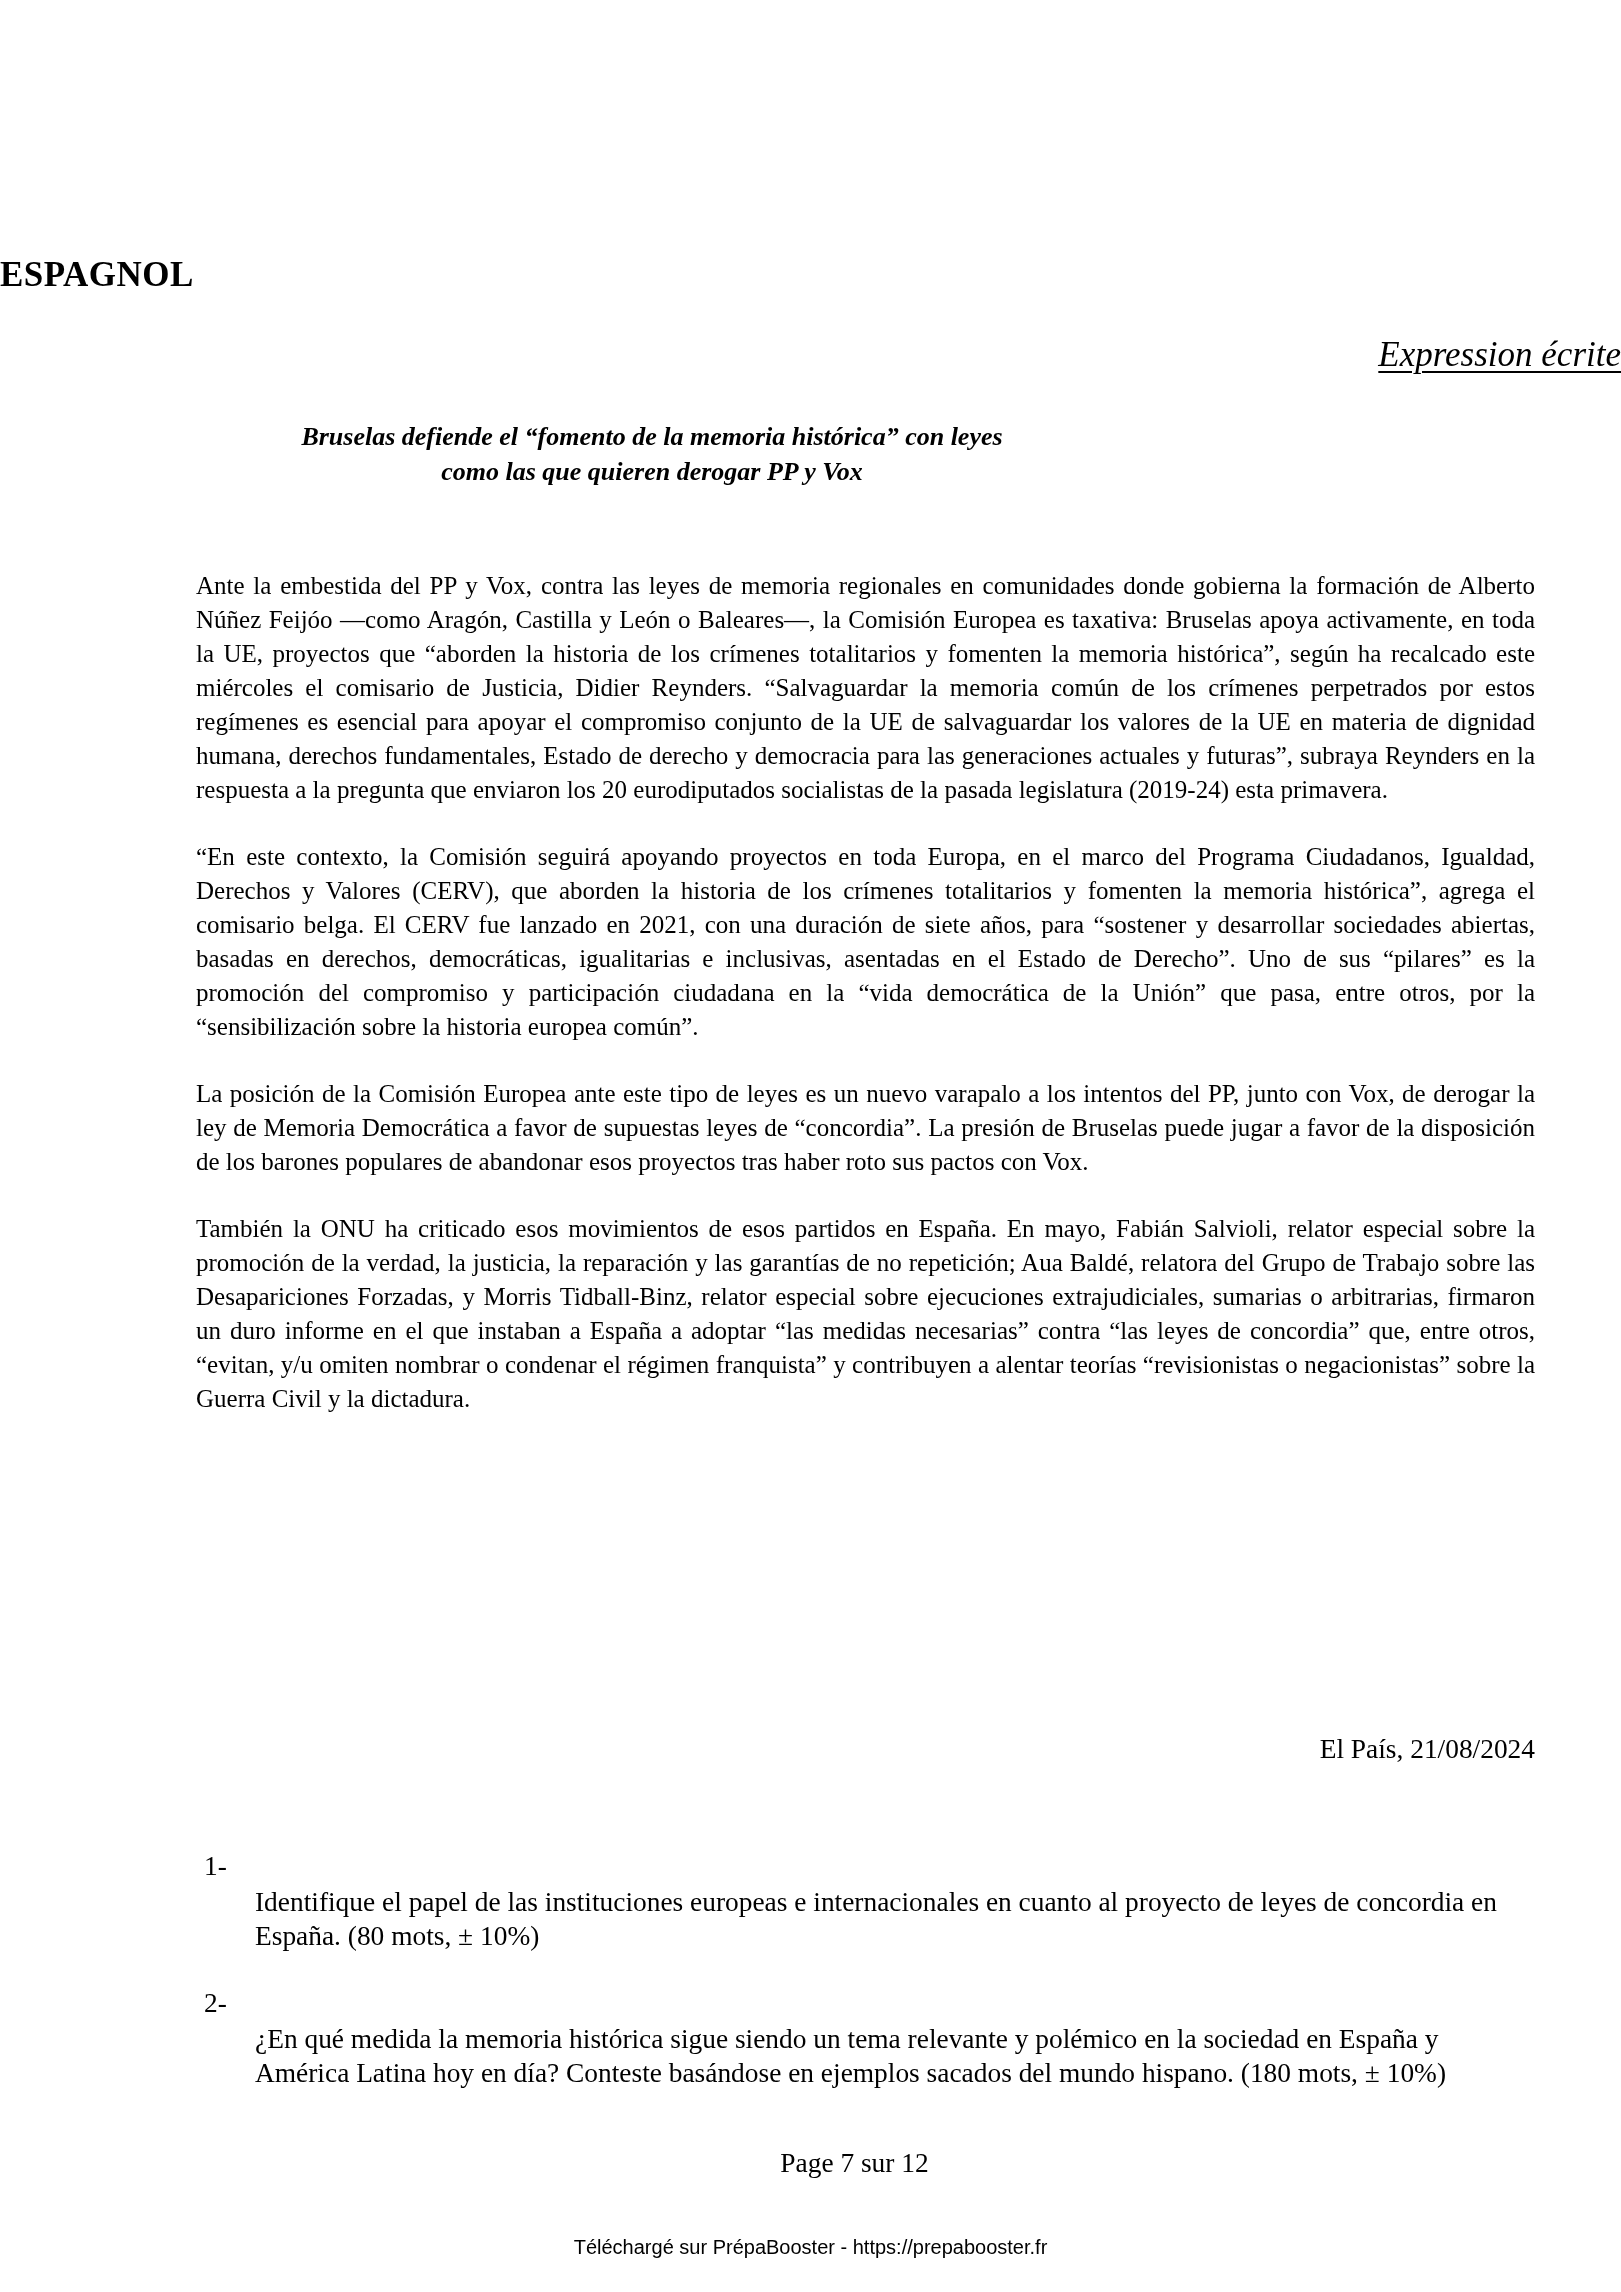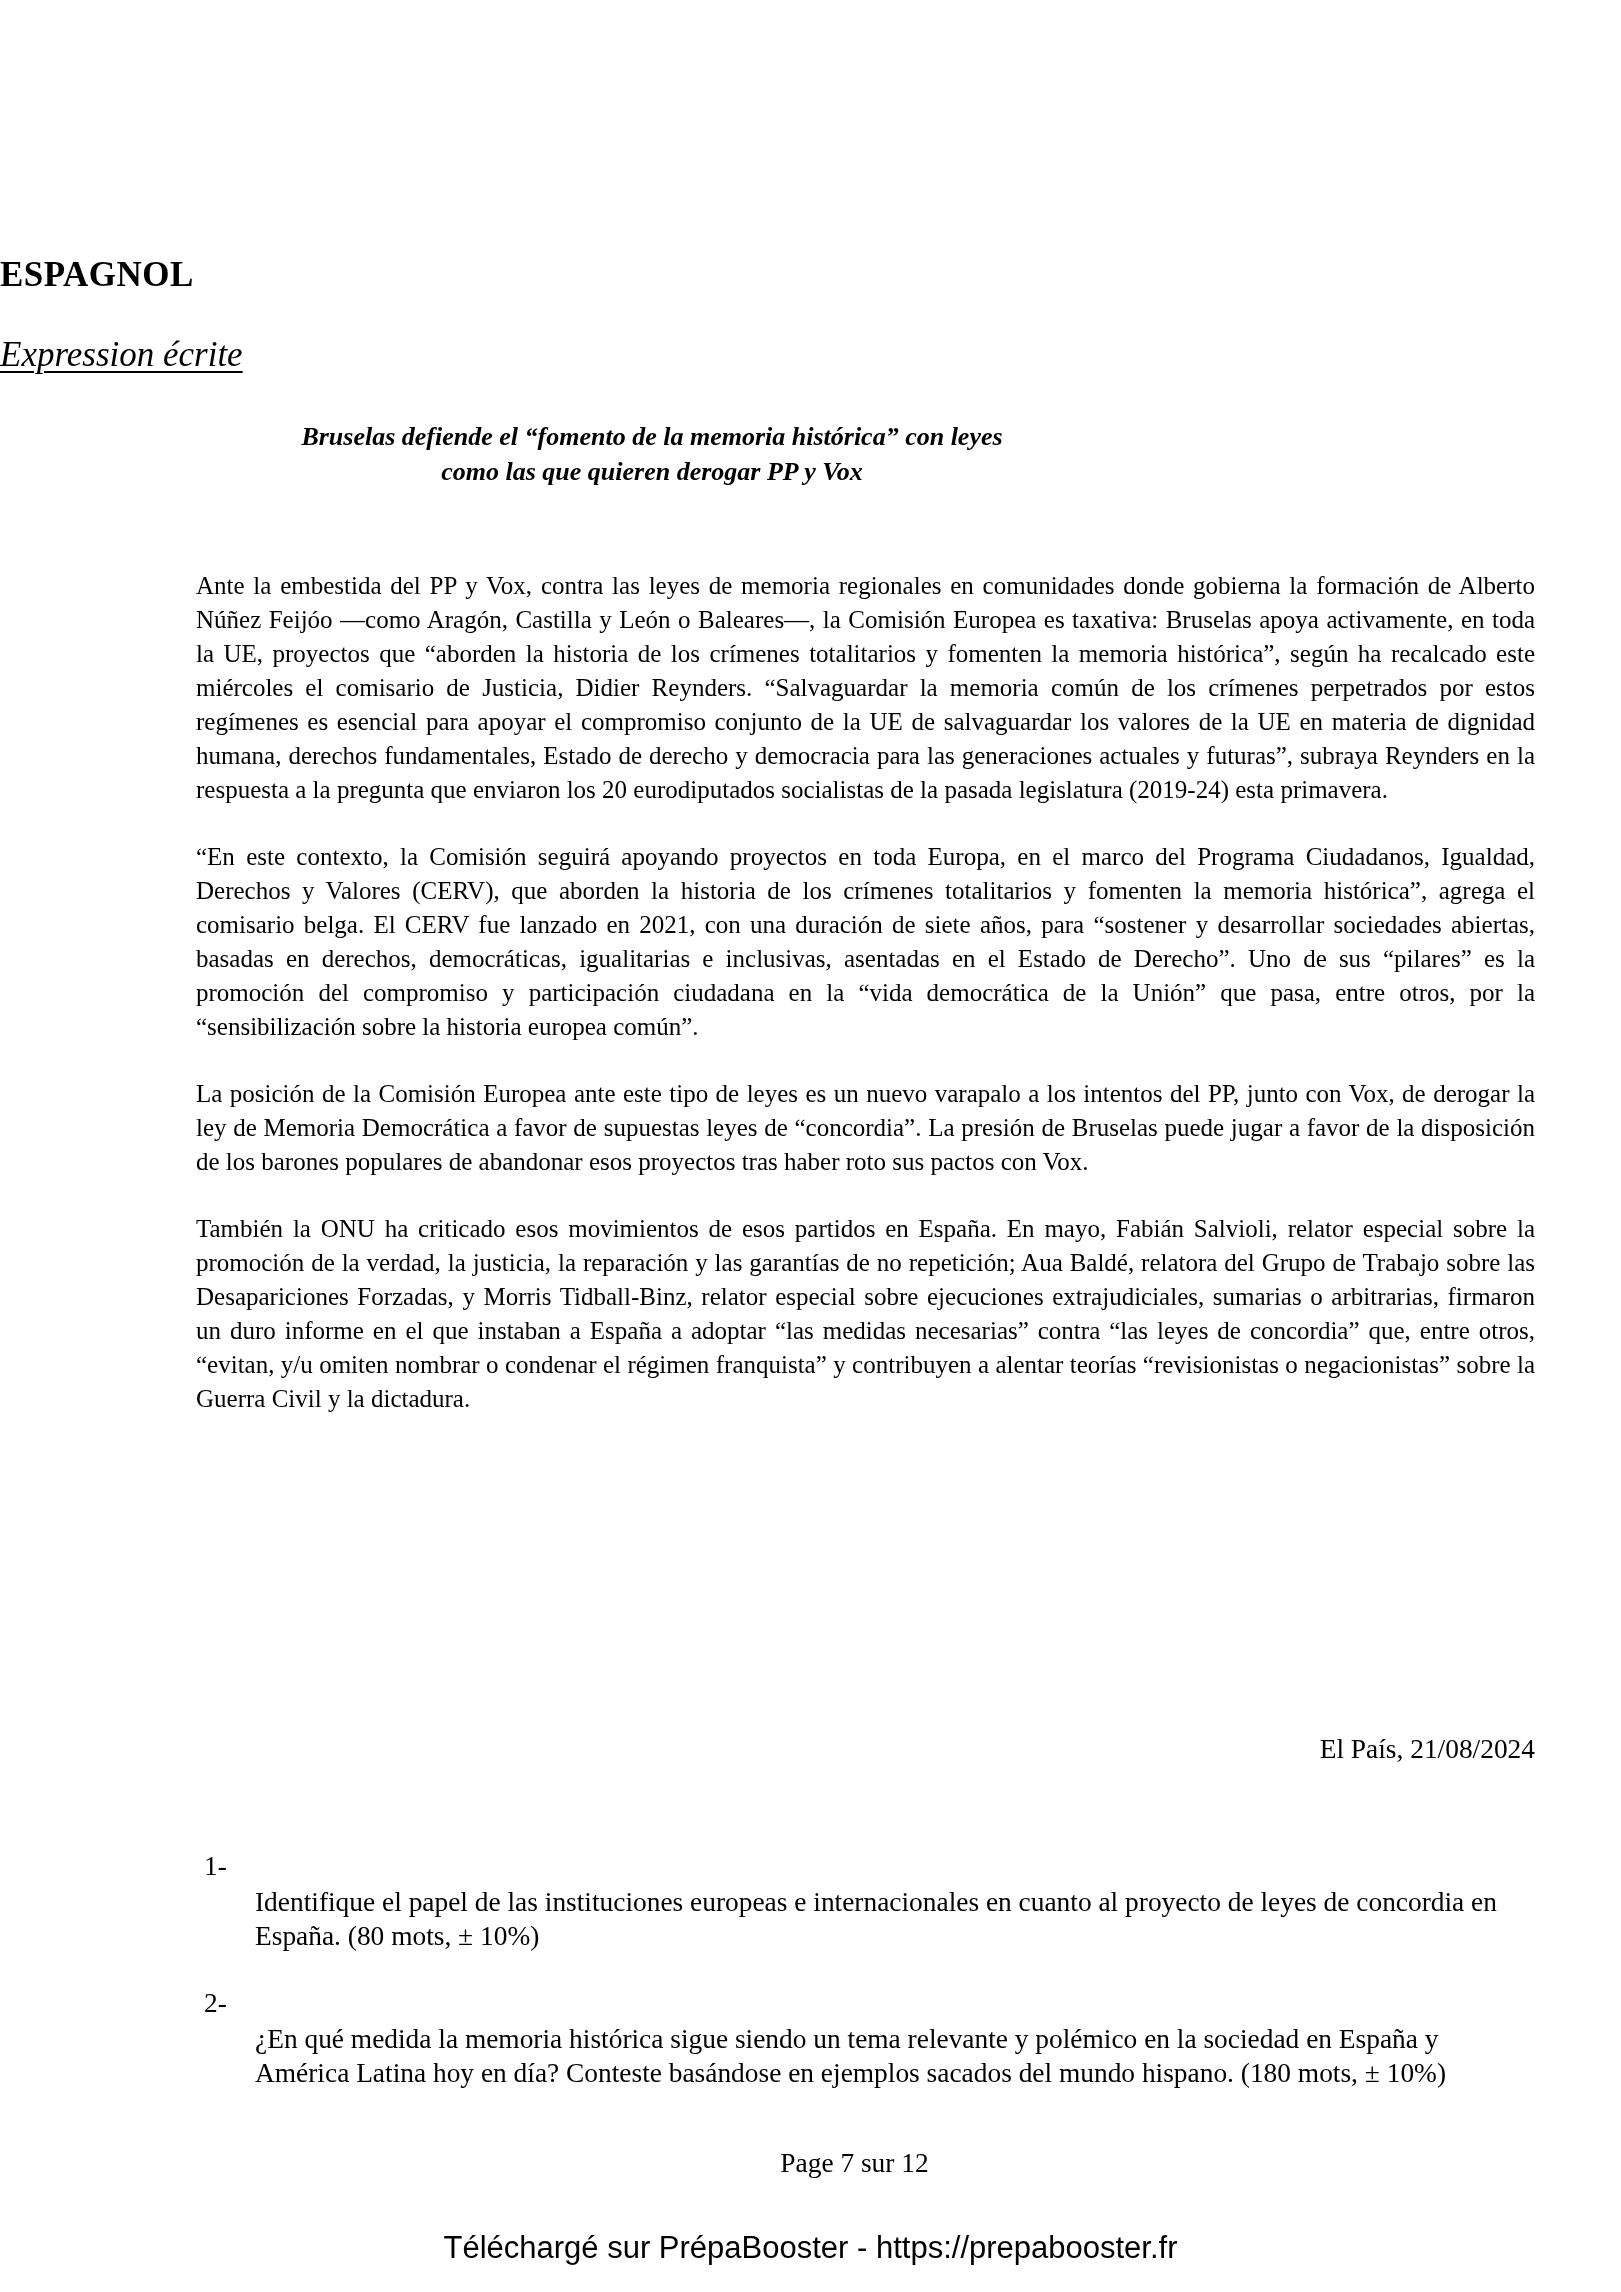--- a/index.html
+++ b/index.html
@@ -31,21 +31,21 @@
       font-weight: bold;
       font-size: 35px;
       line-height: 43px;
       letter-spacing: 0.5px;
     }
     .section {
       position: absolute;
       left: 0;
       width: 1621px;
       top: 333px;
-      text-align: left;
+      text-align: right;
       font-style: italic;
       font-size: 35px;
       line-height: 43px;
     }
     .section span {
       text-decoration: underline;
       text-underline-offset: 4.9px;
       text-decoration-thickness: 2px;
     }
     .article-title {
@@ -112,21 +112,21 @@
       line-height: 33px;
       padding-left: 44px;
     }
     .download-note {
       position: absolute;
       left: 0;
       width: 1621px;
       top: 2233px;
       text-align: center;
       font-family: "Liberation Sans", "DejaVu Sans", sans-serif;
-      font-size: 31px;
+      font-size: 20px;
       line-height: 29px;
     }
   </style>
 </head>
 <body>
 
 <div class="page">
 
   <div class="subject">ESPAGNOL</div>
 

